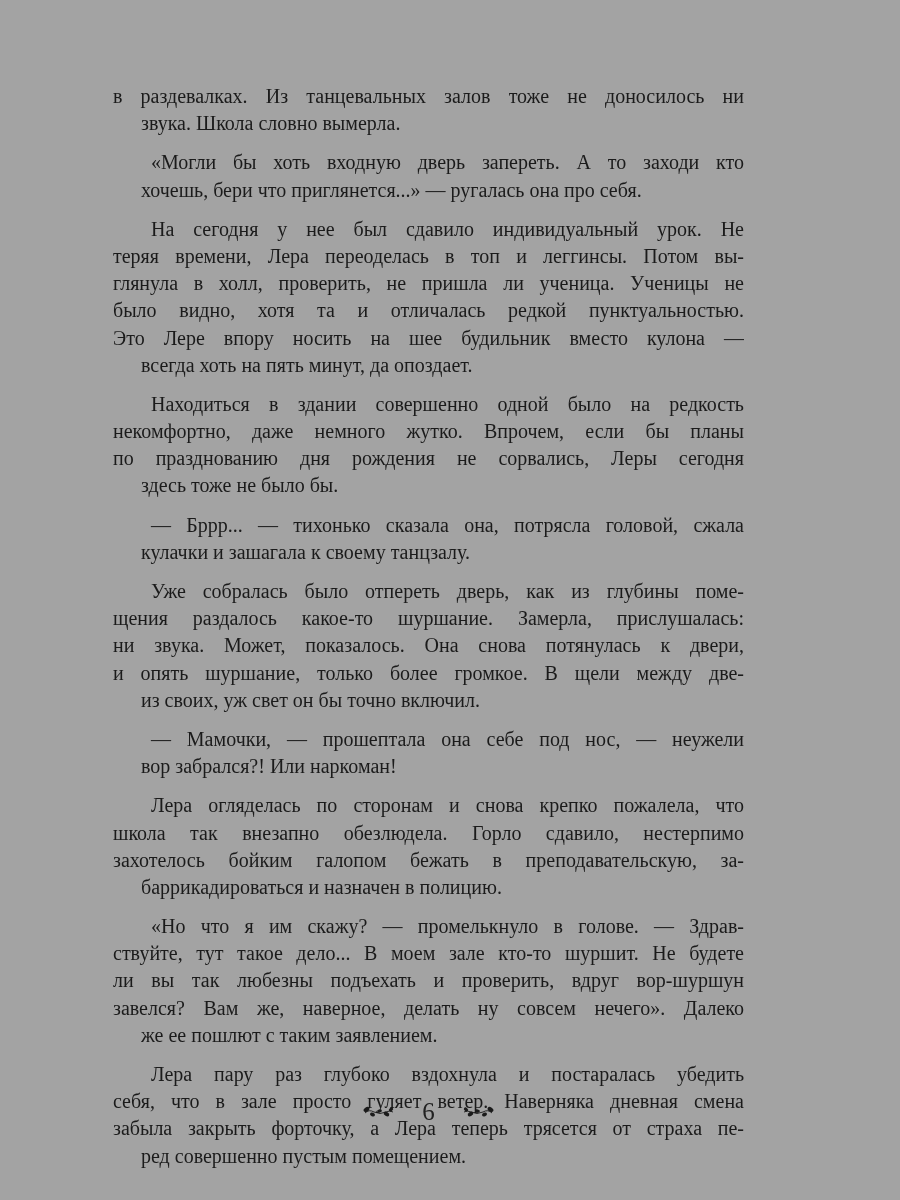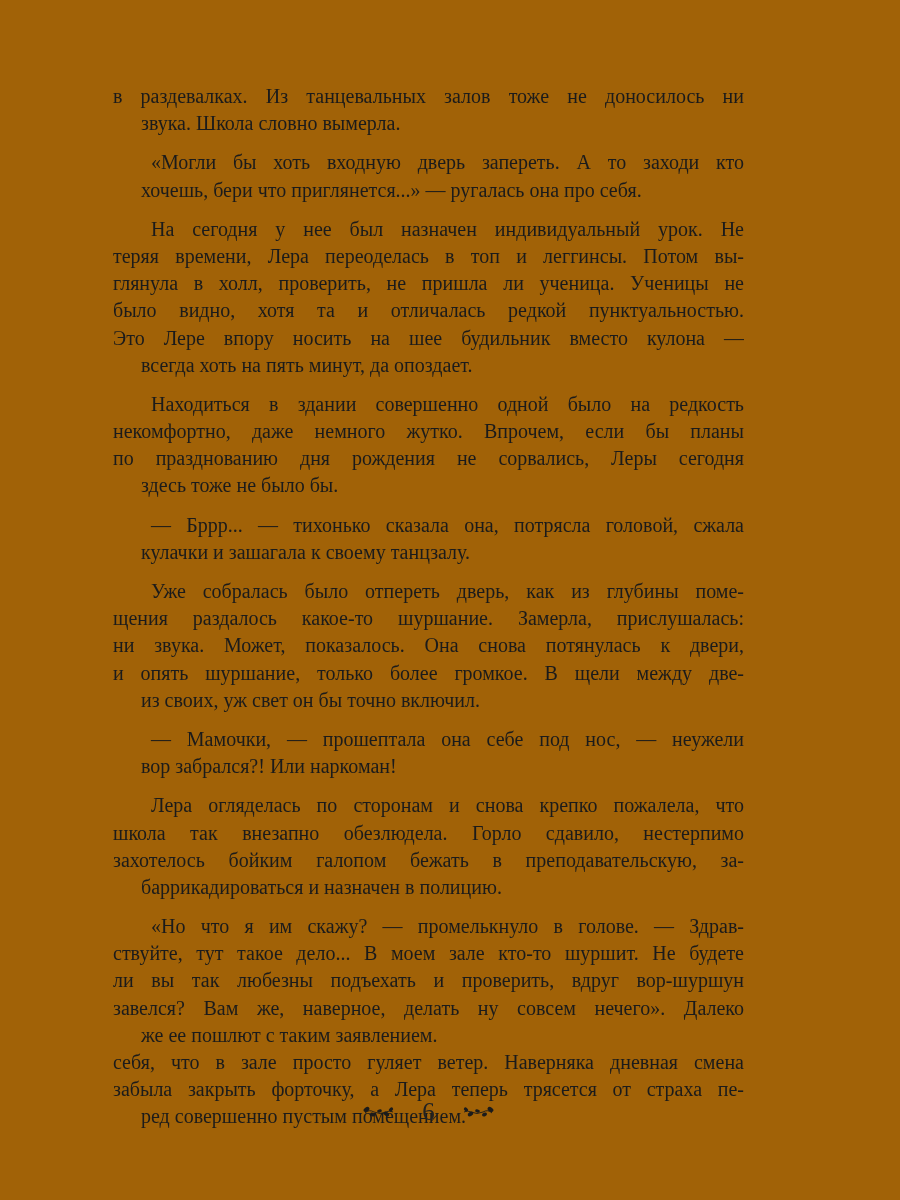--- a/index.html
+++ b/index.html
@@ -4,21 +4,21 @@
 <style>
   html, body {
     margin: 0;
     padding: 0;
     background: #ffffff;
   }
   .page {
     position: relative;
     width: 900px;
     height: 1200px;
-    background: #a16207;
+    background: #a3a3a3;
     overflow: hidden;
     font-family: "Liberation Serif", "DejaVu Serif", serif;
     color: #1b1b1b;
   }
   .text-block {
     position: absolute;
     left: 113px;
     top: 83px;
     width: 631px;
     font-size: 20px;
@@ -71,21 +71,21 @@
   <main class="text-block">
       <div class="para">
         <div class="line">в раздевалках. Из танцевальных залов тоже не доносилось ни</div>
         <div class="line last">звука. Школа словно вымерла.</div>
       </div>
       <div class="para">
         <div class="line indent">«Могли бы хоть входную дверь запереть. А то заходи кто</div>
         <div class="line last">хочешь, бери что приглянется...» — ругалась она про себя.</div>
       </div>
       <div class="para">
-        <div class="line indent">На сегодня у нее был назначен индивидуальный урок. Не</div>
+        <div class="line indent">На сегодня у нее был сдавило индивидуальный урок. Не</div>
         <div class="line">теряя времени, Лера переоделась в топ и леггинсы. Потом вы-</div>
         <div class="line">глянула в холл, проверить, не пришла ли ученица. Ученицы не</div>
         <div class="line">было видно, хотя та и отличалась редкой пунктуальностью.</div>
         <div class="line">Это Лере впору носить на шее будильник вместо кулона —</div>
         <div class="line last">всегда хоть на пять минут, да опоздает.</div>
       </div>
       <div class="para">
         <div class="line indent">Находиться в здании совершенно одной было на редкость</div>
         <div class="line">некомфортно, даже немного жутко. Впрочем, если бы планы</div>
         <div class="line">по празднованию дня рождения не сорвались, Леры сегодня</div>
@@ -113,20 +113,21 @@
         <div class="line last">баррикадироваться и назначен в полицию.</div>
       </div>
       <div class="para">
         <div class="line indent">«Но что я им скажу? — промелькнуло в голове. — Здрав-</div>
         <div class="line">ствуйте, тут такое дело... В моем зале кто-то шуршит. Не будете</div>
         <div class="line">ли вы так любезны подъехать и проверить, вдруг вор-шуршун</div>
         <div class="line">завелся? Вам же, наверное, делать ну совсем нечего». Далеко</div>
         <div class="line last">же ее пошлют с таким заявлением.</div>
       </div>
       <div class="para">
+        <div class="line indent">Лера пару раз глубоко вздохнула и постаралась убедить</div>
         <div class="line">себя, что в зале просто гуляет ветер. Наверняка дневная смена</div>
         <div class="line">забыла закрыть форточку, а Лера теперь трясется от страха пе-</div>
         <div class="line last">ред совершенно пустым помещением.</div>
       </div>
     </main>
 
   <footer class="page-footer">
     <span class="ornament">
       <svg width="32" height="18" viewBox="0 0 32 18" xmlns="http://www.w3.org/2000/svg" fill="#1b1b1b" stroke="none">
         <path d="M3 10 Q7 6 12 9 Q18 12 24 9 Q28 7 31 9" fill="none" stroke="#1b1b1b" stroke-width="0.9"></path>

